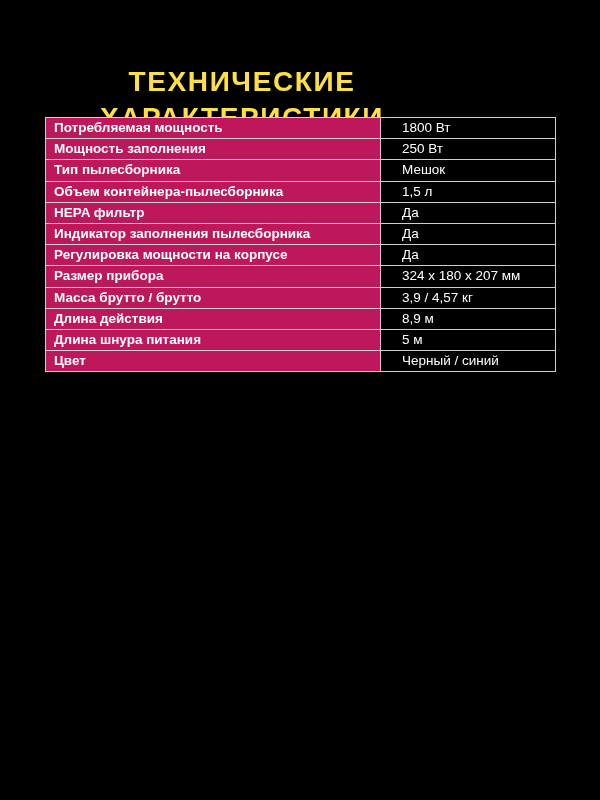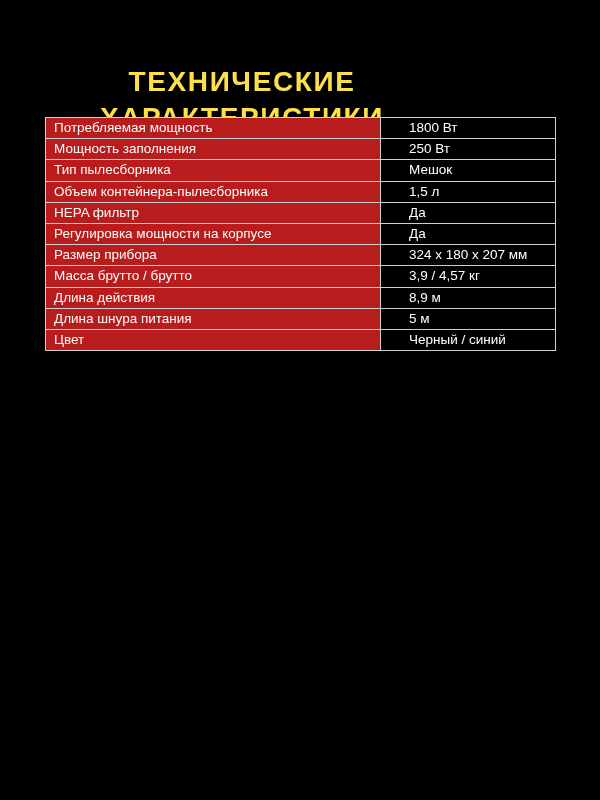--- a/index.html
+++ b/index.html
@@ -39,28 +39,28 @@
       height: 20.2px;
       padding: 0 0 0 8px;
       border: 1px solid #cfcfcf;
       font-size: 13.5px;
       line-height: 20px;
       white-space: nowrap;
       vertical-align: middle;
     }
     .spec-table td.param {
       width: 326px;
-      background: #b91c1c;
+      background: #be185d;
       color: #ffffff;
-      font-weight: normal;
+      font-weight: bold;
     }
     .spec-table td.value {
       background: #000000;
       color: #ffffff;
-      padding-left: 28px;
+      padding-left: 21px;
     }
   </style>
 </head>
 <body>
 
 <h1 class="page-title">ТЕХНИЧЕСКИЕ ХАРАКТЕРИСТИКИ</h1>
 
 <table class="spec-table">
   <tbody>
     <tr>
@@ -77,20 +77,24 @@
     </tr>
     <tr>
       <td class="param">Объем контейнера-пылесборника</td>
       <td class="value">1,5 л</td>
     </tr>
     <tr>
       <td class="param">HEPA фильтр</td>
       <td class="value">Да</td>
     </tr>
     <tr>
+      <td class="param">Индикатор заполнения пылесборника</td>
+      <td class="value">Да</td>
+    </tr>
+    <tr>
       <td class="param">Регулировка мощности на корпусе</td>
       <td class="value">Да</td>
     </tr>
     <tr>
       <td class="param">Размер прибора</td>
       <td class="value">324 x 180 x 207 мм</td>
     </tr>
     <tr>
       <td class="param">Масса брутто / брутто</td>
       <td class="value">3,9 / 4,57 кг</td>

